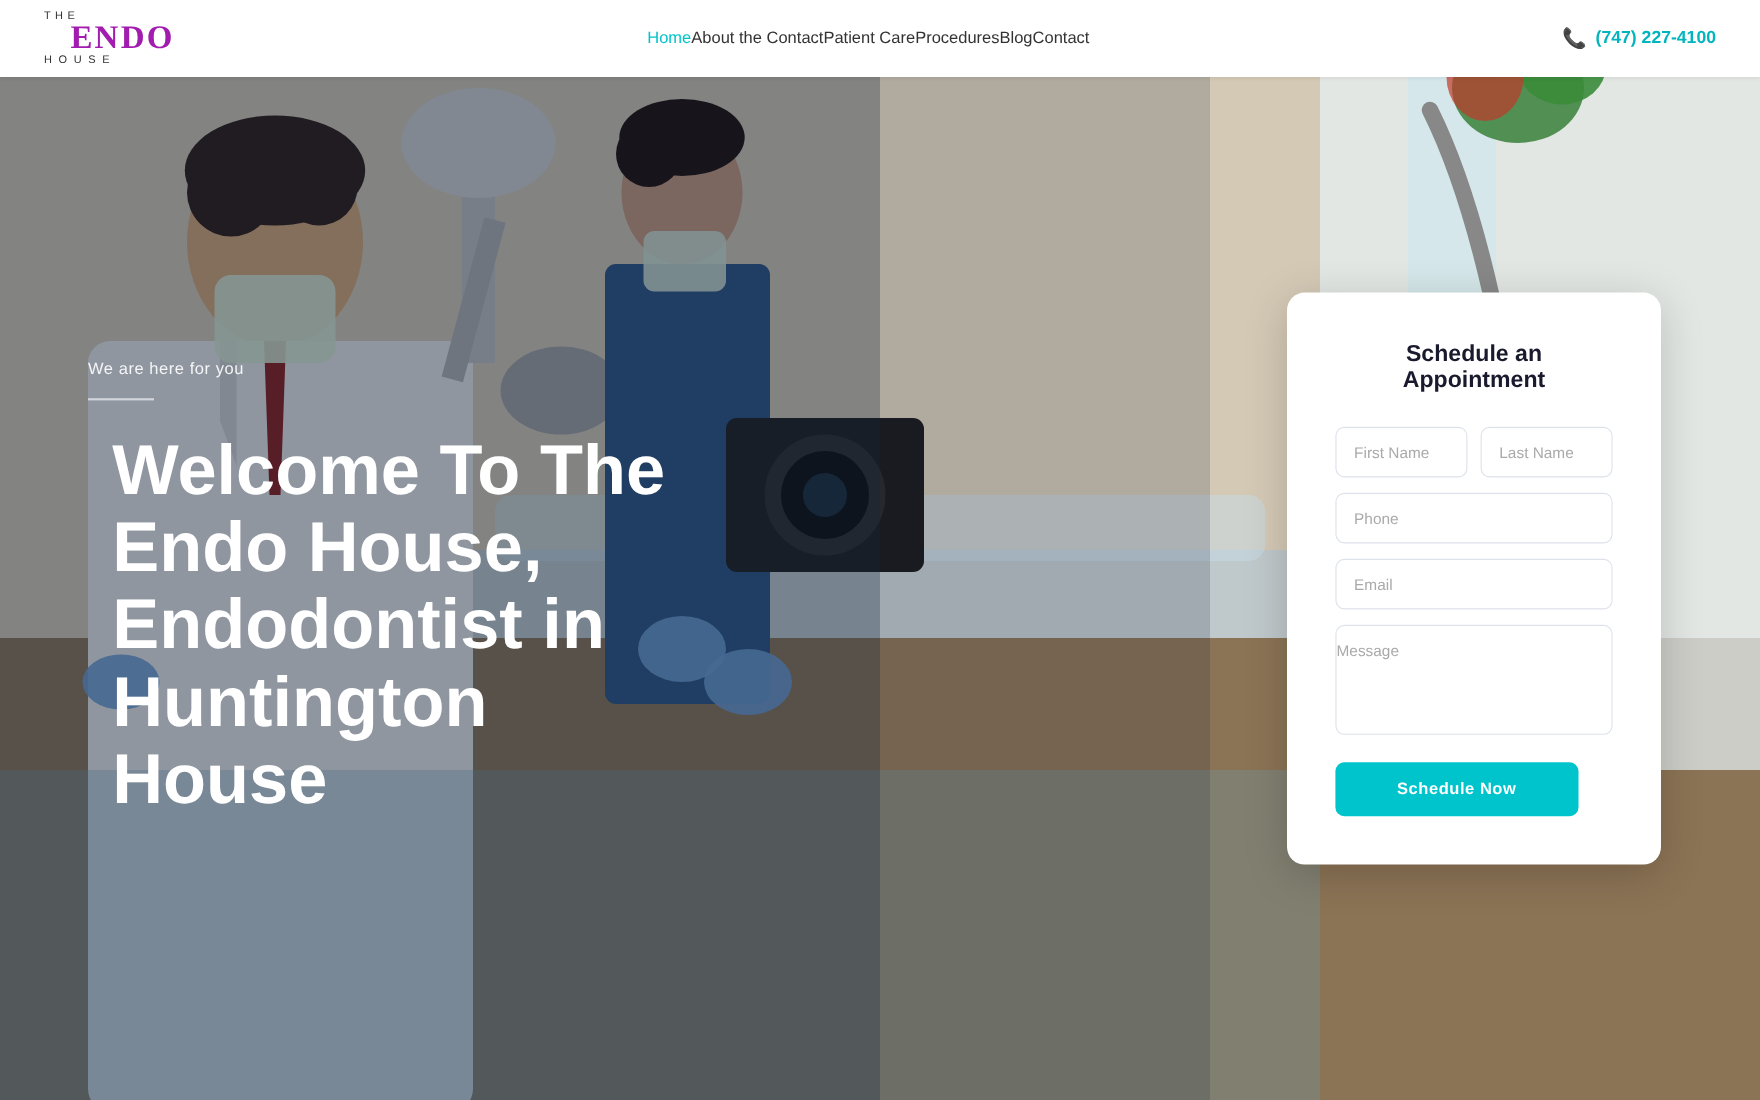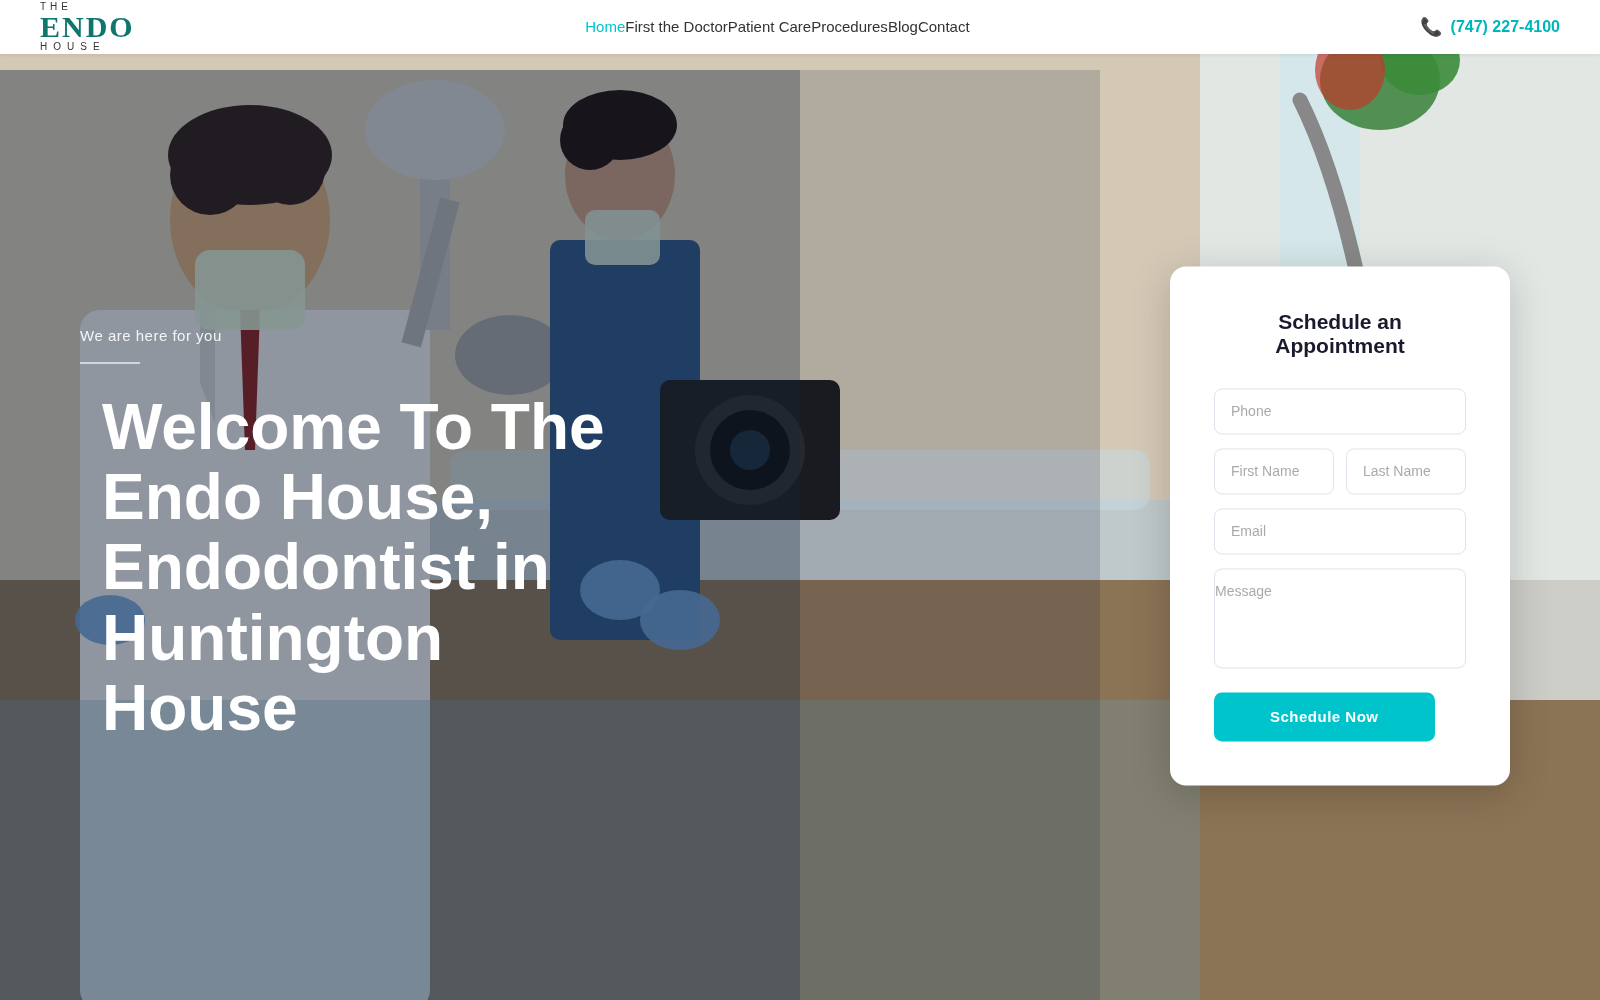--- a/index.html
+++ b/index.html
@@ -2,21 +2,21 @@
 <html><head>
   <meta charset="utf-8">
   <style>
     * { margin: 0; padding: 0; box-sizing: border-box; }
     body { font-family: 'Georgia', serif; width: 1600px; height: 1000px; overflow: hidden; }
 
     
     .navbar {
       position: absolute;
       top: 0; left: 0; right: 0;
-      height: 54px;
+      height: 70px;
       background: #ffffff;
       display: flex;
       align-items: center;
       justify-content: space-between;
       padding: 0 40px;
       z-index: 100;
       box-shadow: 0 1px 4px rgba(0,0,0,0.08);
     }
     .logo-container {
       display: flex;
@@ -30,23 +30,24 @@
     .logo-the {
       font-size: 10px;
       letter-spacing: 4px;
       color: #333;
       font-family: sans-serif;
       text-transform: uppercase;
     }
     .logo-endo {
       font-size: 30px;
       font-weight: 700;
-      color: #0f766e;
+      color: #a21caf;
       font-family: 'Georgia', serif;
       letter-spacing: 2px;
+      margin-left: 24px;
     }
     .logo-house {
       font-size: 10px;
       letter-spacing: 6px;
       color: #333;
       font-family: sans-serif;
       text-transform: uppercase;
       text-align: left;
     }
     .nav-links {
@@ -206,21 +207,21 @@
   <div class="logo-container">
     <div class="logo-text">
       <span class="logo-the">THE</span>
       <span class="logo-endo">ENDO</span>
       <span class="logo-house">HOUSE</span>
     </div>
   </div>
 
   <ul class="nav-links">
     <li><a href="#" class="active">Home</a></li>
-    <li><a href="#">First the Doctor</a></li>
+    <li><a href="#">About the Contact</a></li>
     <li><a href="#">Patient Care</a></li>
     <li><a href="#">Procedures</a></li>
     <li><a href="#">Blog</a></li>
     <li><a href="#">Contact</a></li>
   </ul>
 
   <a href="tel:7472274100" class="phone-link">
     <span class="phone-icon">📞</span>
     <span>(747) 227-4100</span>
   </a>
@@ -304,29 +305,29 @@
       <span>Endodontist in</span><br>
       <span>Huntington</span><br>
       <span>House</span>
     </h1>
   </div>
 
   <div class="appointment-card">
     <h2 class="appointment-title">Schedule an Appointment</h2>
 
     <div class="form-row">
-      <input type="text" class="form-input" placeholder="Phone" style="">
-    </div>
-
-    <div class="form-row">
       <input type="text" class="form-input" placeholder="First Name" style="">
       <input type="text" class="form-input" placeholder="Last Name" style="">
     </div>
 
     <div class="form-row">
+      <input type="text" class="form-input" placeholder="Phone" style="">
+    </div>
+
+    <div class="form-row">
       <input type="email" class="form-input" placeholder="Email" style="">
     </div>
 
     <textarea class="form-textarea" placeholder="Message" style=""></textarea>
 
     <button class="schedule-btn">Schedule Now</button>
   </div>
 </div>
 
 </body></html>

